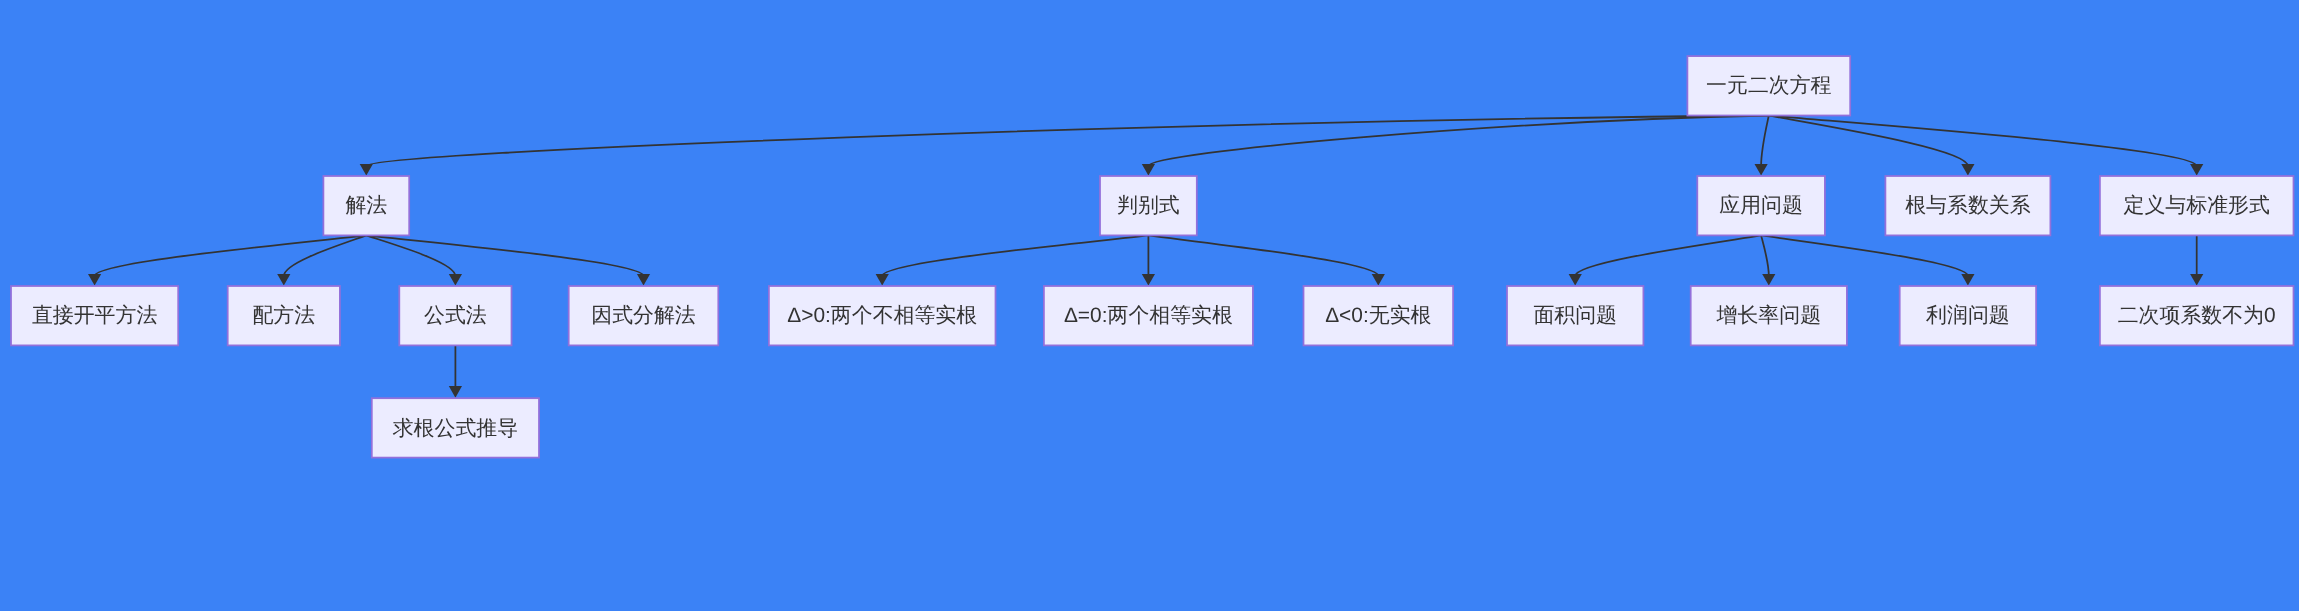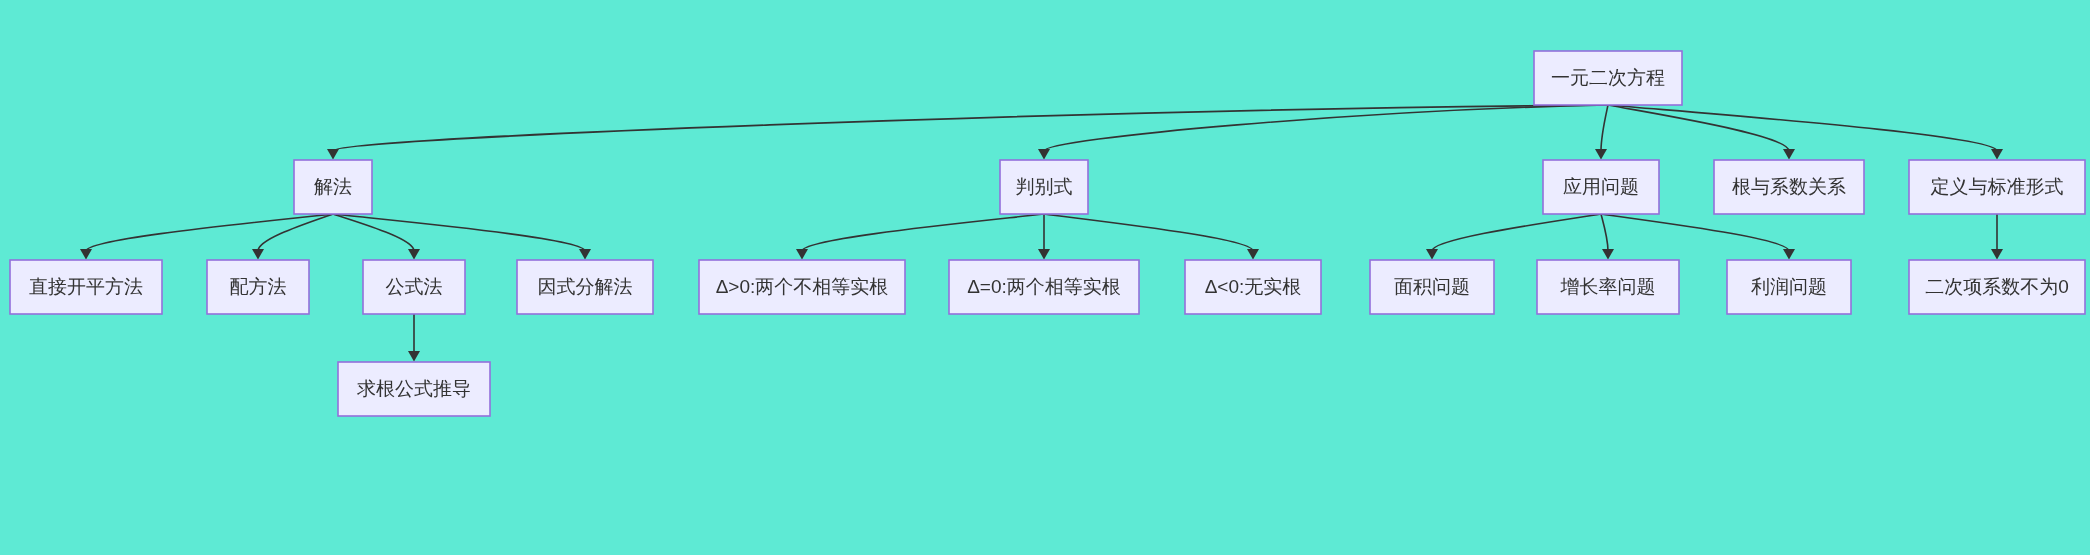--- a/index.html
+++ b/index.html
@@ -10,21 +10,21 @@
   body {
     width: 2090px;
     height: 555px;
     font-family: "Liberation Sans", "DejaVu Sans", sans-serif;
     overflow: hidden;
   }
   #diagram-root {
     position: relative;
     width: 2090px;
     height: 555px;
-    background: #5eead4;
+    background: #3b82f6;
   }
   svg#flowchart {
     display: block;
     width: 2090px;
     height: 555px;
   }
   .edge-path {
     fill: none;
     stroke: #333333;
     stroke-width: 1.6px;

